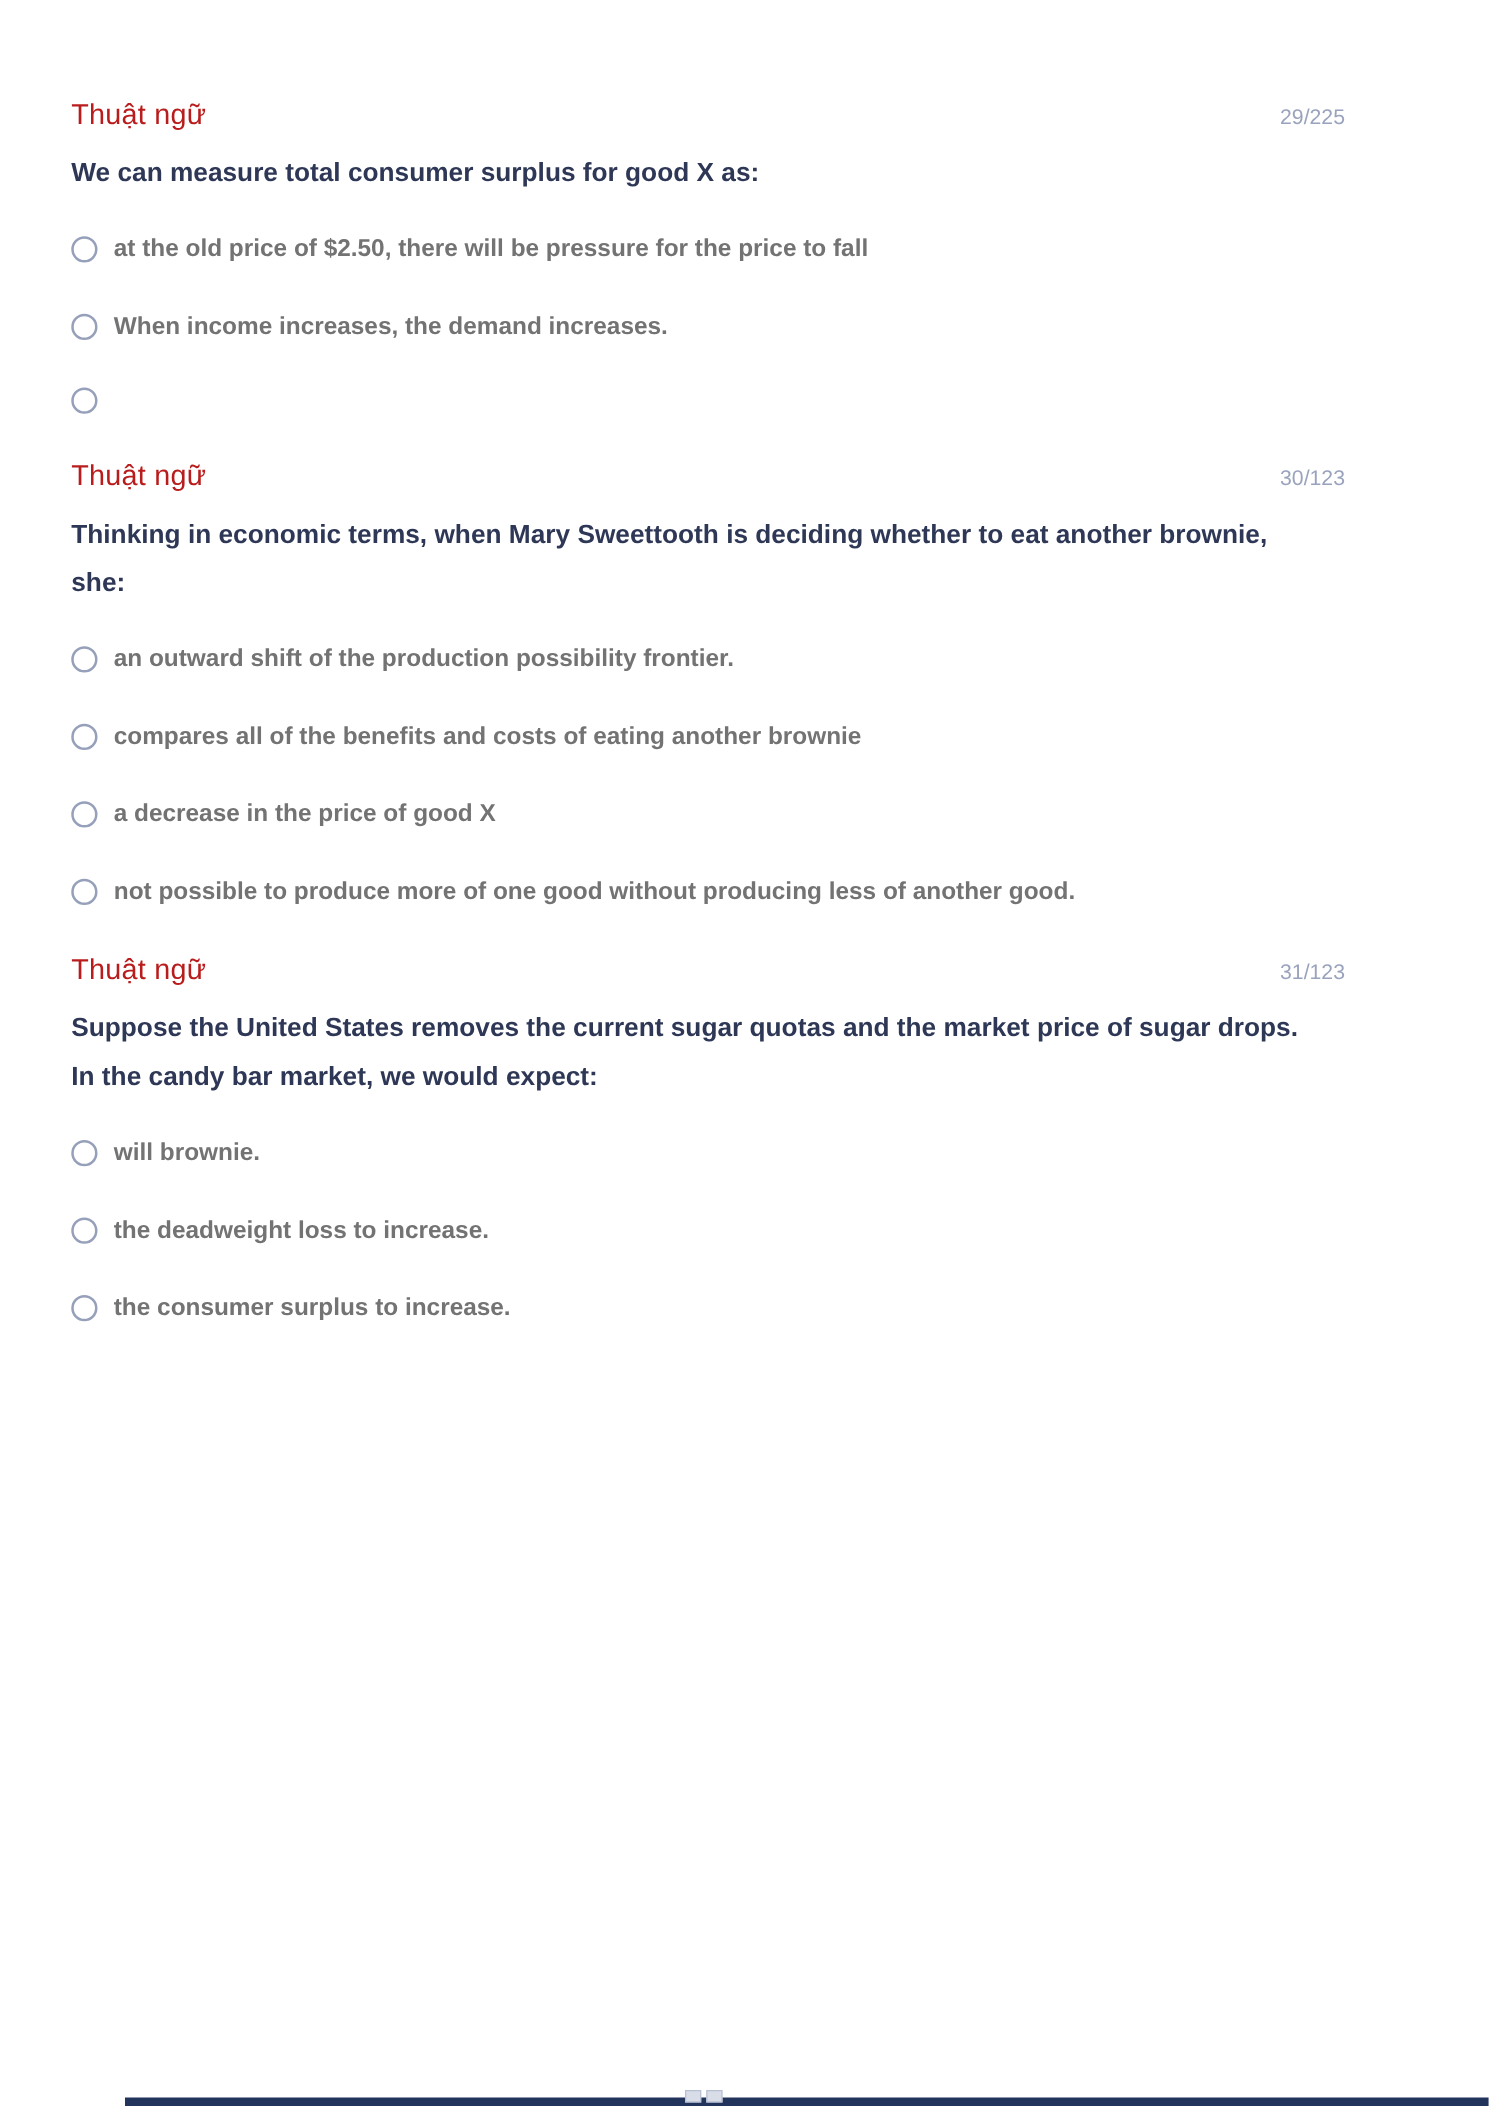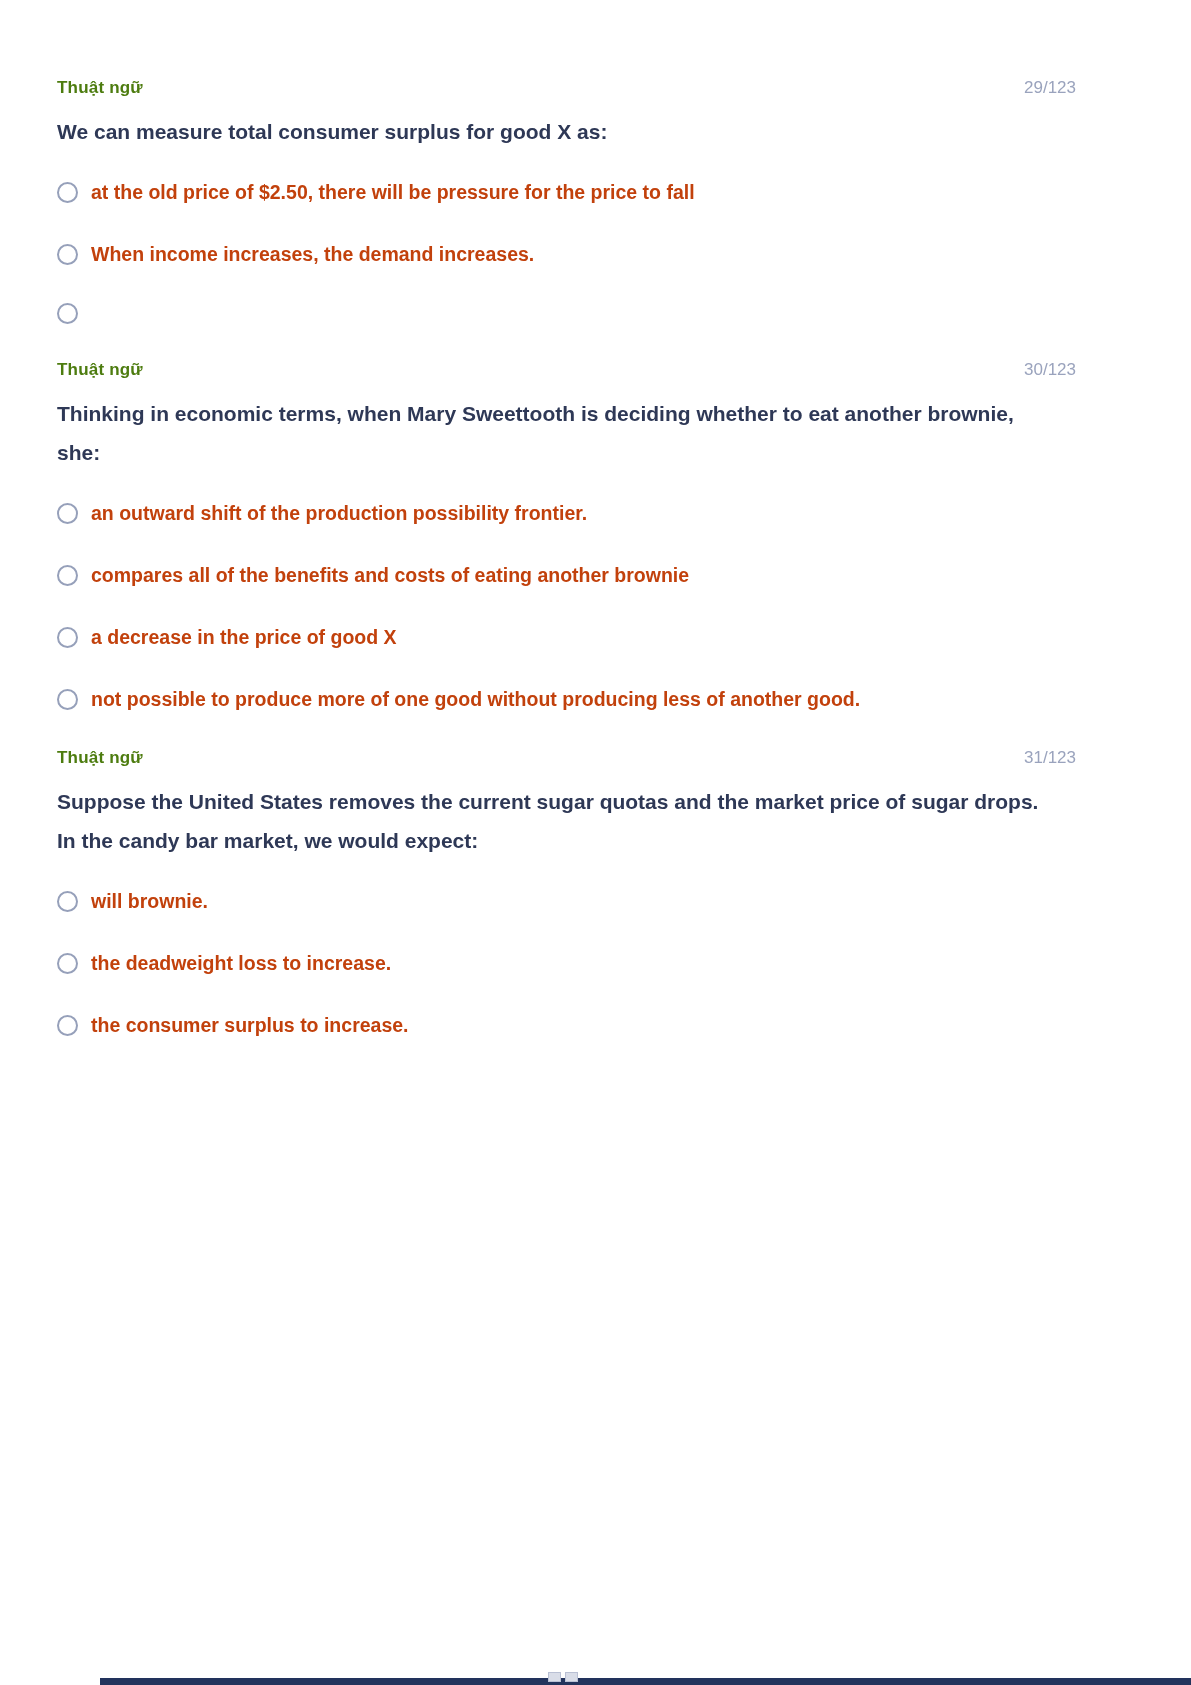--- a/index.html
+++ b/index.html
@@ -18,23 +18,23 @@
   .question-block {
     margin-bottom: 30px;
   }
   .block-header {
     display: flex;
     justify-content: space-between;
     align-items: baseline;
     margin-bottom: 14px;
   }
   .term-label {
-    font-size: 17px;
-    font-weight: bold;
-    color: #4d7c0f;
+    font-size: 23px;
+    font-weight: normal;
+    color: #b91c1c;
     letter-spacing: 0.2px;
   }
   .counter {
     font-size: 17px;
     font-weight: normal;
     color: #9aa3bd;
   }
   .question-text {
     font-size: 21px;
     font-weight: bold;
@@ -57,21 +57,21 @@
     height: 21px;
     border: 2.5px solid #96a0ba;
     border-radius: 50%;
     background: #ffffff;
     flex: 0 0 auto;
     margin-right: 13px;
   }
   .option-label {
     font-size: 19.5px;
     font-weight: bold;
-    color: #c2410c;
+    color: #737373;
     line-height: 26px;
   }
   .footer-bar {
     position: absolute;
     left: 100px;
     right: 0;
     bottom: 0;
     height: 7px;
     background: #22335c;
   }
@@ -90,21 +90,21 @@
   }
 </style>
 </head>
 <body>
 
 <div class="content">
 
   <section class="question-block">
     <div class="block-header">
       <span class="term-label">Thuật ngữ</span>
-      <span class="counter">29/123</span>
+      <span class="counter">29/225</span>
     </div>
     <p class="question-text">We can measure total consumer surplus for good X as:</p>
     <div class="options">
       <div class="option-row">
         <span class="radio"></span>
         <span class="option-label">at the old price of $2.50, there will be pressure for the price to fall</span>
       </div>
       <div class="option-row">
         <span class="radio"></span>
         <span class="option-label">When income increases, the demand increases.</span>

